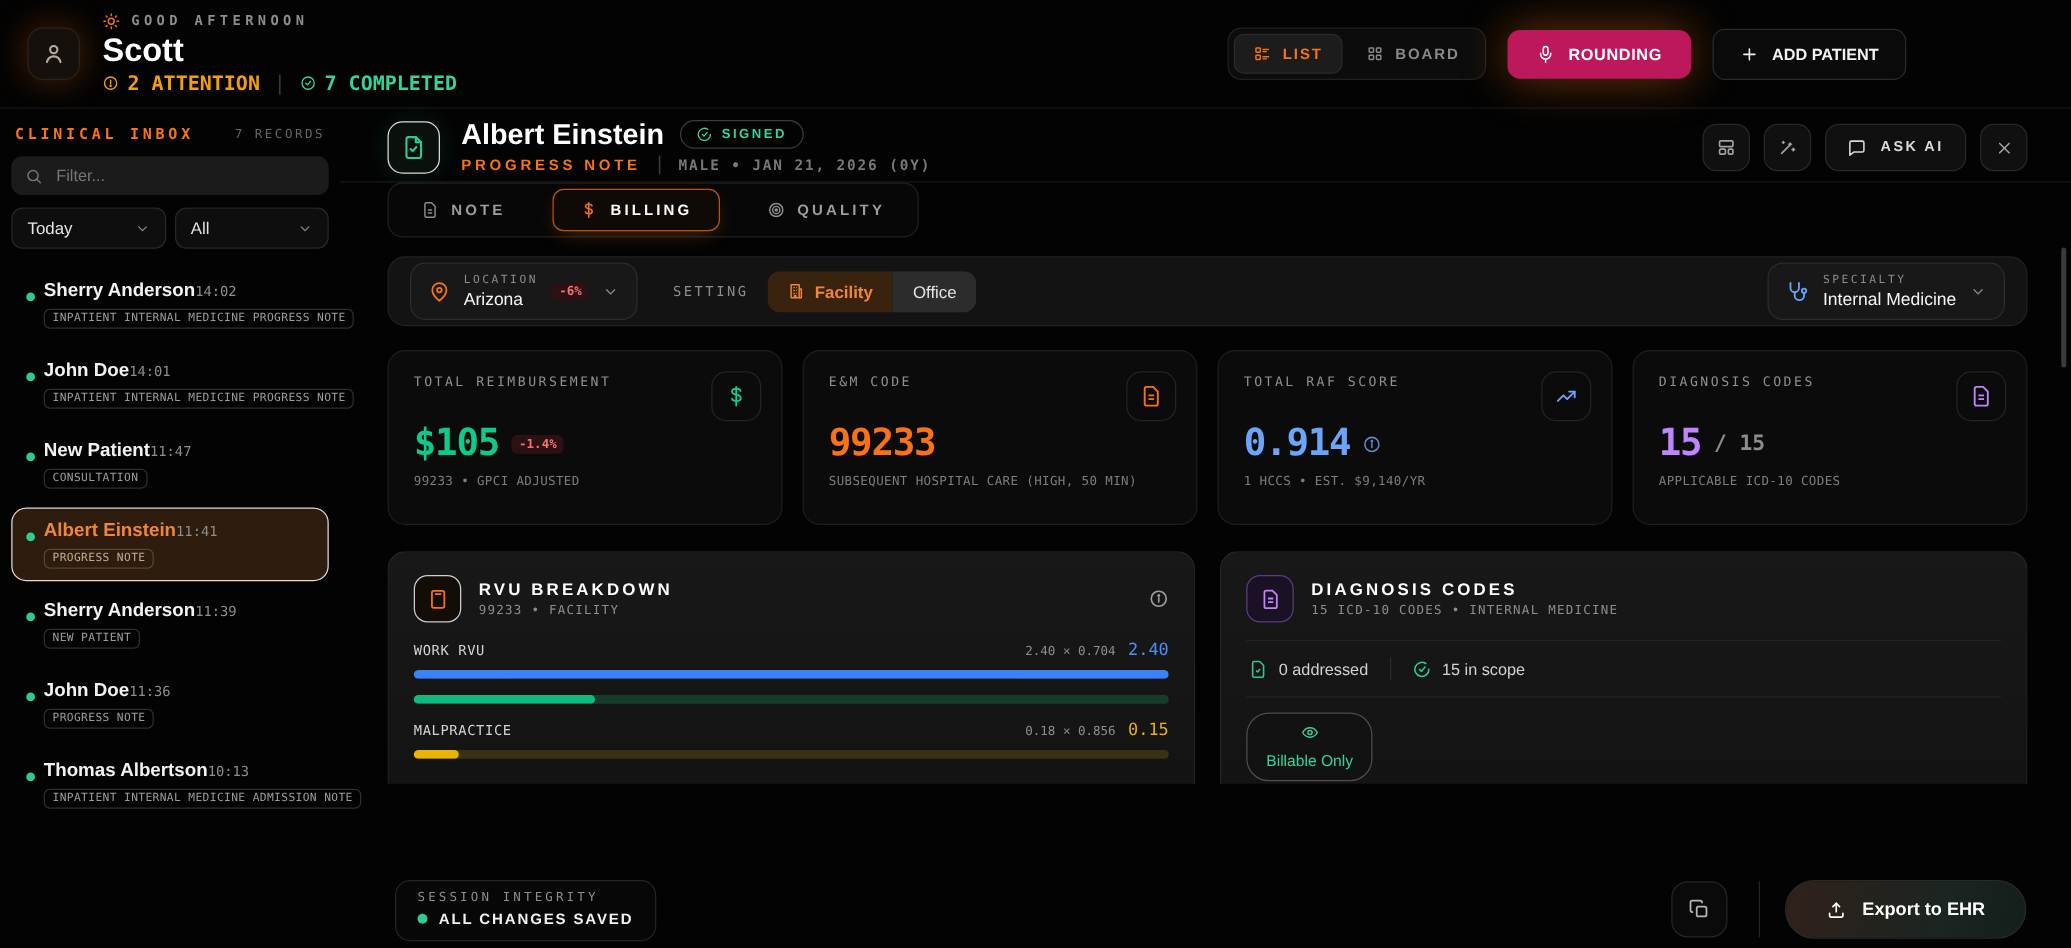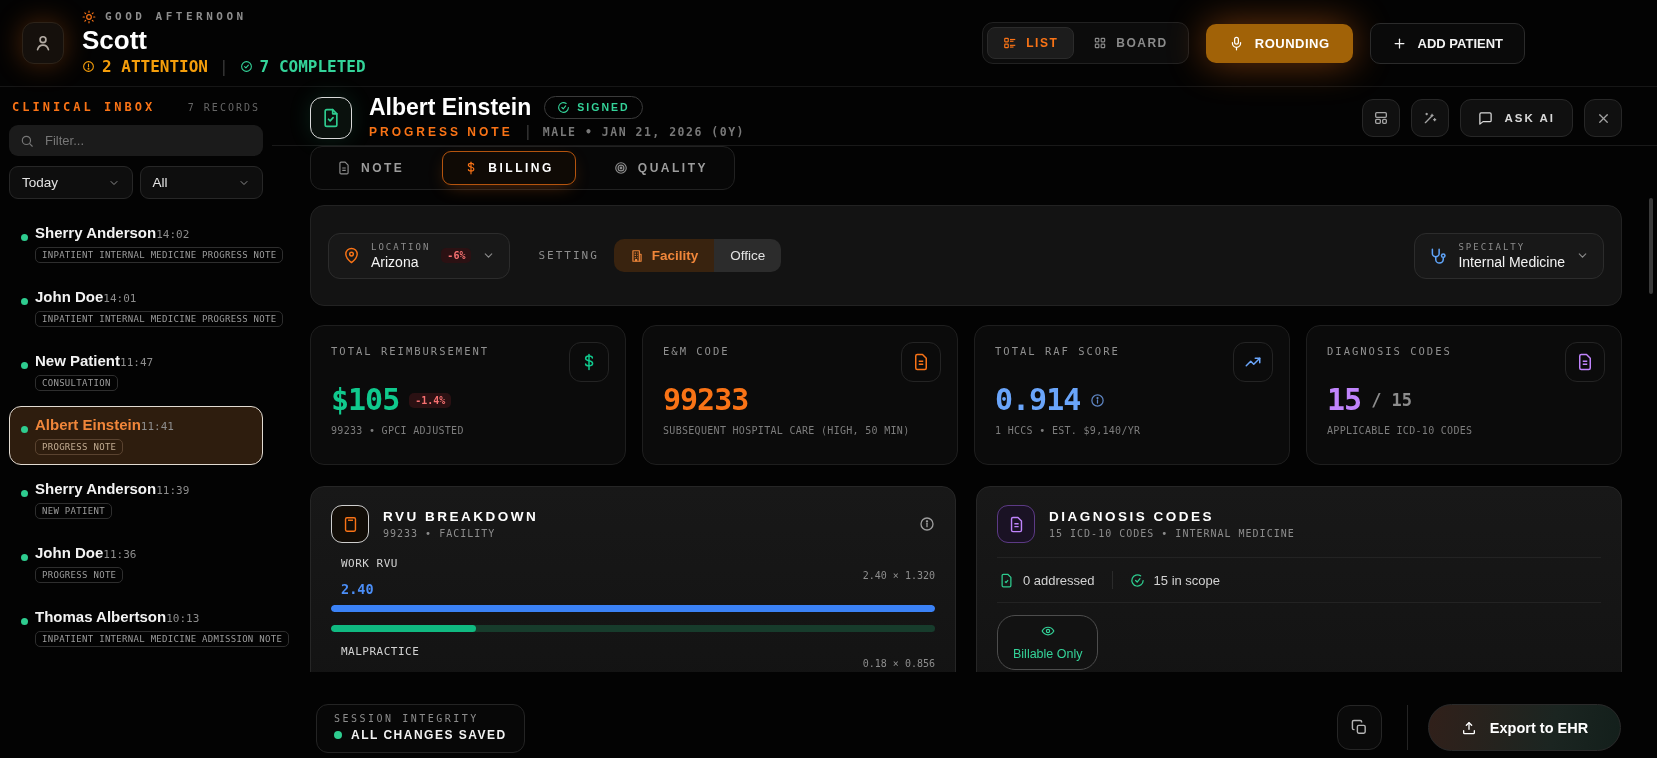--- a/index.html
+++ b/index.html
@@ -25,21 +25,21 @@
   .status-row { display:flex; align-items:center; gap:11px; font-family:"DejaVu Sans Mono",monospace; font-size:16px; font-weight:bold; margin-top:3px; }
   .attention { color:#f59e0b; display:flex; align-items:center; gap:7px; }
   .completed { color:#34d399; display:flex; align-items:center; gap:7px; }
   .pipe { color:#3a3a3a; font-weight:normal; }
 
   .topbar-right { margin-left:auto; display:flex; align-items:center; gap:17px; }
   .view-toggle { display:flex; background:#0c0c0c; border:1px solid #212121; border-radius:11px; padding:4px; gap:3px; }
   .view-btn { display:flex; align-items:center; gap:9px; padding:8px 15px; border-radius:8px; border:1px solid transparent;
               font-size:12px; font-weight:bold; letter-spacing:1.5px; color:#8a8a8a; cursor:pointer; }
   .view-btn.active { background:#1c1c1c; border-color:#2b2b2b; color:#f97316; }
-  .rounding-btn { display:flex; align-items:center; gap:11px; background:#a16207; color:#fff; border-radius:10px;
+  .rounding-btn { display:flex; align-items:center; gap:11px; background:#be185d; color:#fff; border-radius:10px;
                   padding:12px 23px; font-size:13px; font-weight:bold; letter-spacing:.5px; cursor:pointer;
                   box-shadow:0 0 38px rgba(249,115,22,.45); }
   .add-patient-btn { display:flex; align-items:center; gap:11px; background:#0a0a0a; border:1px solid #2b2b2b; color:#f2f2f2;
                      border-radius:10px; padding:12px 21px; font-size:13px; font-weight:bold; cursor:pointer; }
 
   
   .layout { display:flex; height:671px; }
 
   
   .sidebar { width:272px; flex-shrink:0; padding:13px 9px 0 9px; }
@@ -86,21 +86,21 @@
                 background:#101010; color:#d9d9d9; font-size:11.5px; font-weight:bold; letter-spacing:2px; cursor:pointer; }
 
   .tabs { display:inline-flex; margin-top:0; border:1px solid #212121; border-radius:12px; padding:4px; gap:16px; background:#070707; }
   .tab { display:flex; align-items:center; gap:10px; padding:9px 21px; border-radius:9px; border:1px solid transparent;
          font-size:12px; font-weight:bold; letter-spacing:2.5px; color:#9d9d9d; cursor:pointer; }
   .tab .ticon { color:#8d8d8d; }
   .tab.active { border-color:#b4540e; background:#0f0a05; color:#ffffff; box-shadow:0 6px 18px -6px rgba(249,115,22,.35); }
   .tab.active .ticon { color:#f97316; }
 
   
-  .settings-bar { margin-top:15px; height:101px; background:#131313; border:1px solid #222222; border-radius:14px;
+  .settings-bar { margin-top:15px; height:56px; background:#131313; border:1px solid #222222; border-radius:14px;
                   padding:0 17px; display:flex; align-items:center; }
   .pill { display:flex; align-items:center; gap:11px; background:#181818; border:1px solid #2c2c2c; border-radius:12px;
           padding:8px 14px; cursor:pointer; }
   .pill .plabel { font-size:9px; color:#8d8d8d; letter-spacing:2px; }
   .pill .pvalue { font-size:14px; color:#f4f4f4; margin-top:2px; }
   .pin-icon { color:#f97316; }
   .steth-icon { color:#60a5fa; }
   .delta-badge { background:#2b1113; color:#f87171; font-size:10px; font-weight:bold; border-radius:5px; padding:2px 6px; }
   .setting-label { font-size:11px; color:#8d8d8d; letter-spacing:2px; margin:0 15px 0 28px; }
   .segment { display:flex; border-radius:10px; overflow:hidden; }
@@ -128,24 +128,24 @@
   .panel-header { display:flex; align-items:center; gap:14px; }
   .panel-icon { width:38px; height:38px; border-radius:11px; display:flex; align-items:center; justify-content:center; }
   .calc-icon { border:1px solid #cecece; color:#f97316; background:#120d07; }
   .diag-icon { border:1px solid #5c3a85; color:#c084fc; background:#1a1224; }
   .panel-title { font-size:13.5px; font-weight:bold; letter-spacing:2.5px; color:#ffffff; }
   .panel-sub { font-size:10px; color:#8d8d8d; margin-top:4px; letter-spacing:1px; }
   .panel-info { margin-left:auto; color:#9d9d9d; }
 
   .rvu-rows { margin-top:14px; }
   .rvu-row { margin-top:13px; }
-  .rvu-labels { display:flex; align-items:baseline;flex-direction:column; }
+  .rvu-labels { display:flex; align-items:baseline; }
   .rvu-label { font-size:11px; color:#d2d2d2; letter-spacing:.5px; }
   .rvu-formula { margin-left:auto; font-size:10px; color:#8d8d8d; }
-  .rvu-value { font-weight:bold; font-size:13.5px; margin-left:10px; }
+  .rvu-value { font-weight:normal; font-size:13.5px; margin-left:10px; }
   .v-blue { color:#4b8ef7; } .v-green { color:#2ecc8f; } .v-yellow { color:#e7b308; }
   .rvu-bar { margin-top:8px; height:7px; border-radius:4px; overflow:hidden; }
   .t-blue { background:#14233f; } .t-green { background:#173c2c; } .t-yellow { background:#3a3012; }
   .rvu-fill { height:100%; border-radius:4px; }
   .f-blue { background:#3b82f6; } .f-green { background:#10b981; } .f-yellow { background:#eab308; }
 
   .diag-stats { display:flex; align-items:center; gap:17px; margin-top:14px; padding:13px 2px; border-top:1px solid #232323; }
   .diag-stat { display:flex; align-items:center; gap:9px; font-size:13px; color:#d2d2d2; }
   .g-ic { color:#2ecc8f; }
   .vdiv { width:1px; height:18px; background:#2b2b2b; }
@@ -609,21 +609,21 @@
                 <line x1="12" y1="11" x2="12" y2="16"></line>
                 <circle cx="12" cy="8" r="0.8" fill="currentColor"></circle>
               </svg>
           </span>
         </div>
 
         <div class="rvu-rows">
           <div class="rvu-row">
             <div class="rvu-labels">
               <span class="rvu-label mono">WORK RVU</span>
-              <span class="rvu-formula mono">2.40 × 1.320</span>
+              <span class="rvu-formula mono">2.40 × 0.704</span>
               <span class="rvu-value mono v-blue">2.40</span>
             </div>
             <div class="rvu-bar t-blue">
                 <div class="rvu-fill f-blue" style="width: 100%;"></div>
               </div>
           </div>
           <div class="rvu-row">
             <div class="rvu-bar t-green">
                 <div class="rvu-fill f-green" style="width: 24%;"></div>
               </div>

